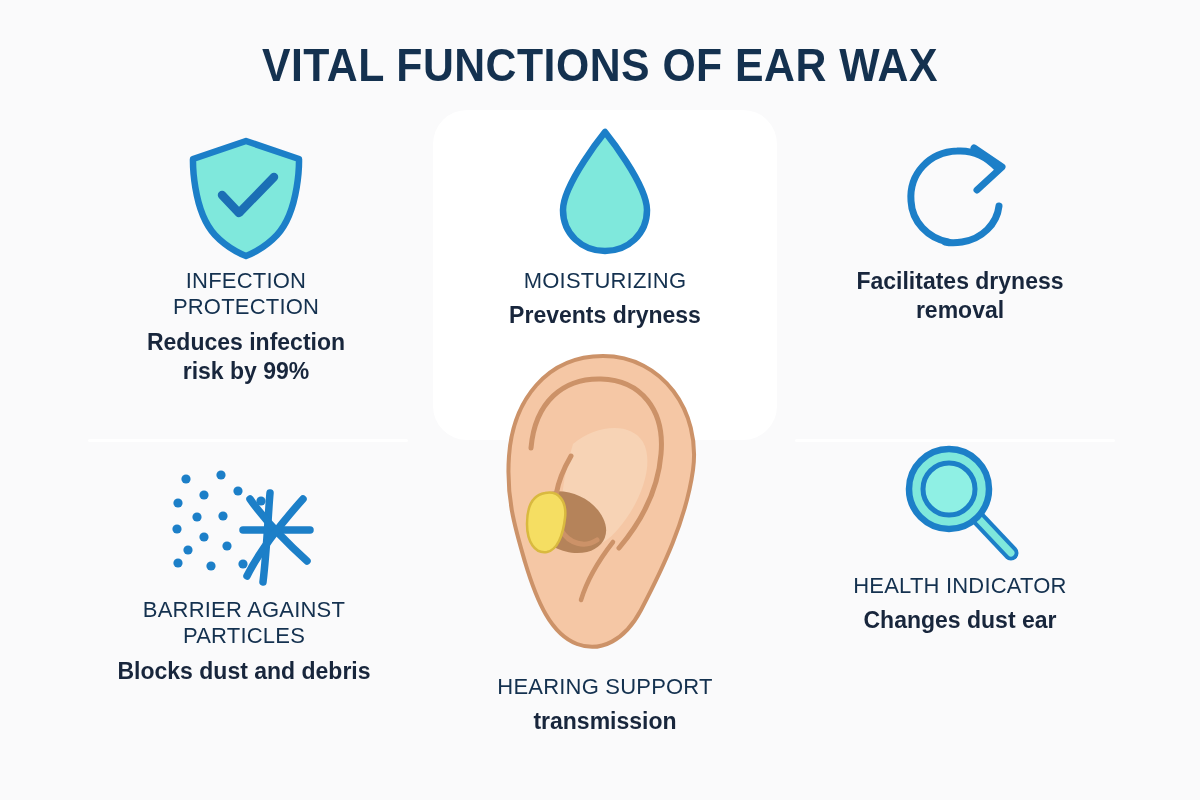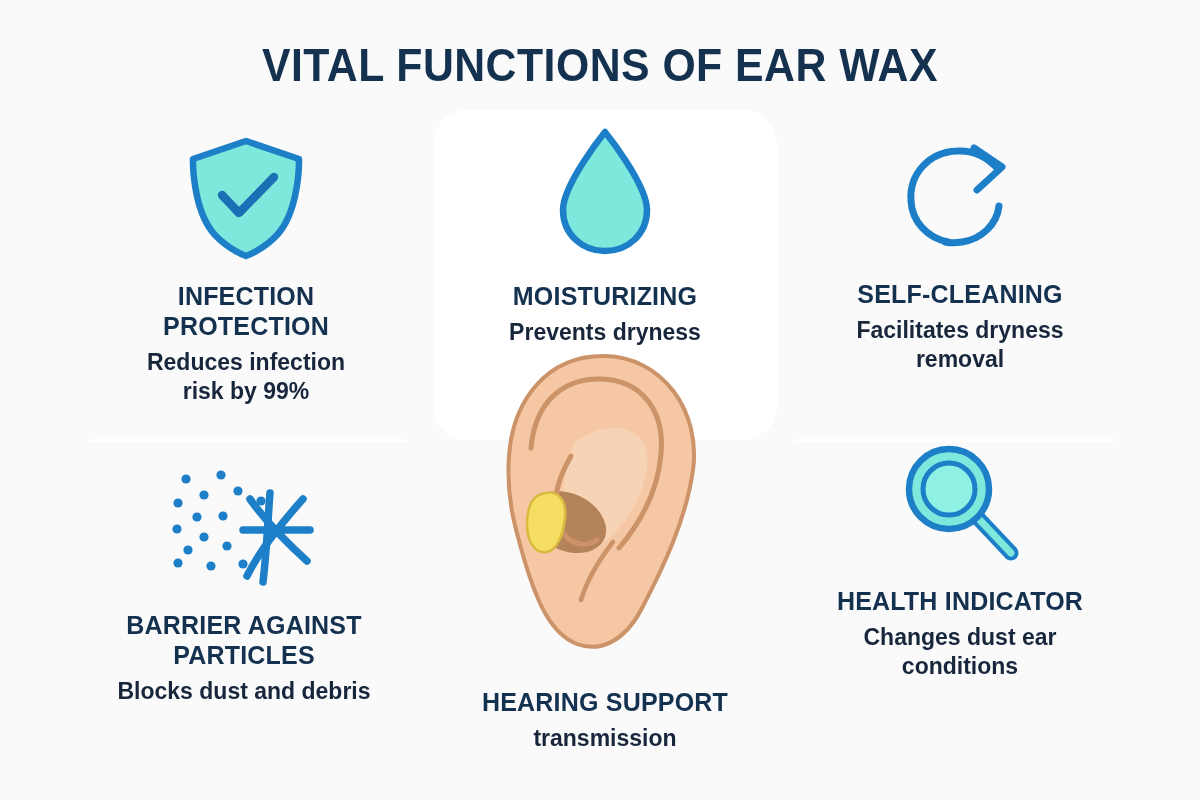--- a/index.html
+++ b/index.html
@@ -57,26 +57,26 @@
   .card {
     position: absolute;
     text-align: center;
   }
   .card .icon-wrap {
     display: flex;
     align-items: center;
     justify-content: center;
   }
   .card .card-title {
-    font-size: 25px;
-    font-weight: 700;
+    font-size: 22px;
+    font-weight: 400;
     color: #14314f;
     line-height: 1.20;
     letter-spacing: 0.2px;
-    margin-top: 19px;
+    margin-top: 6px;
   }
   .card .card-desc {
     font-size: 23px;
     font-weight: 700;
     color: #18263c;
     line-height: 1.26;
     margin-top: 7px;
   }
 
   
@@ -141,23 +141,20 @@
   </div>
 </div>
 
 <div class="card" id="card-selfclean">
   <div class="icon-wrap">
     <svg width="124" height="120" viewBox="0 0 124 120">
       <path d="M99 28 C88 16 74 10 59 11 C31 12 11 34 13 61 C14 82 30 98 50 102" fill="none" stroke="#1c7fc8" stroke-width="7" stroke-linecap="round"></path>
       <path d="M101 66 C99 84 84 99 64 102 C58 103 52 103 47 102" fill="none" stroke="#1c7fc8" stroke-width="7" stroke-linecap="round"></path>
       <path d="M76 8 L104 27 L79 50" fill="none" stroke="#1c7fc8" stroke-width="7" stroke-linecap="round" stroke-linejoin="round"></path>
     </svg>
-  </div>
-  <div class="card-title">
-    <div>SELF-CLEANING</div>
   </div>
   <div class="card-desc">
     <div>Facilitates dryness</div>
     <div>removal</div>
   </div>
 </div>
 
 <div class="card" id="card-barrier">
   <div class="icon-wrap">
     <svg width="160" height="125" viewBox="0 0 160 125">
@@ -237,15 +234,14 @@
 
       <circle cx="54" cy="52" r="40" fill="#7fe8dc" stroke="#1c7fc8" stroke-width="6.5"></circle>
       <circle cx="54" cy="52" r="26" fill="#8ff0e4" stroke="#1c7fc8" stroke-width="5"></circle>
     </svg>
   </div>
   <div class="card-title">
     <div>HEALTH INDICATOR</div>
   </div>
   <div class="card-desc">
     <div>Changes dust ear</div>
-    <div>conditions</div>
   </div>
 </div>
 
 </body></html>

